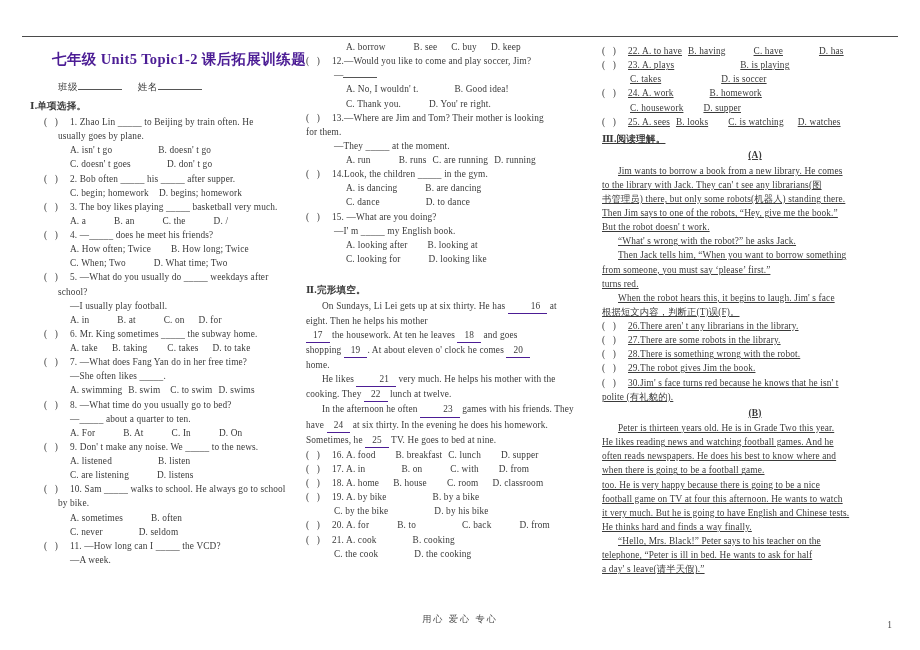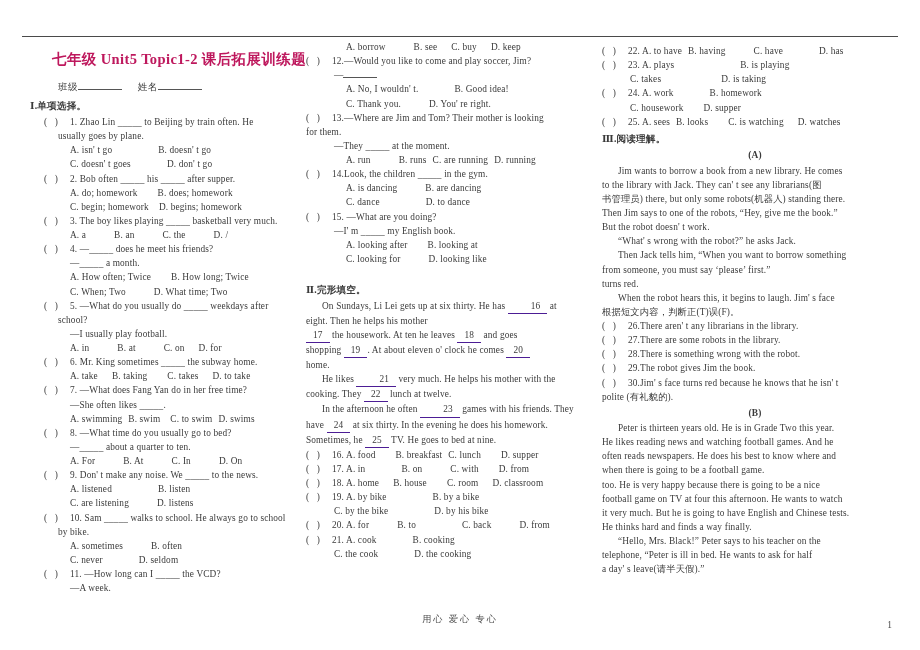--- a/index.html
+++ b/index.html
@@ -39,24 +39,24 @@
   .col {
     box-sizing: border-box;
     width: 296px;
     padding: 0 10px 0 14px;
     font-size: 9.3px;
     line-height: 1.52;
     letter-spacing: 0.15px;
   }
   .col.c1 { padding-left: 30px; width: 300px; }
   .col.c2 { width: 300px; padding-left: 6px; }
-  .col.c3 { width: 320px; padding-left: 2px; padding-right: 12px; }
+  .col.c3 { width: 320px; padding-left: 2px; padding-right: 12px; text-decoration: underline; }
 
   .doc-title {
-    color: #be185d;
+    color: #4c1d95;
     font-weight: bold;
     font-size: 14.5px;
     letter-spacing: 0.4px;
     margin: 8px 0 10px 22px;
     white-space: nowrap;
     font-family: "Liberation Serif", "DejaVu Serif", serif;
   }
   .namerow {
     font-size: 9.5px;
     margin: 0 0 5px 28px;
@@ -156,32 +156,30 @@
       <div class="q">
         <span class="indent1"></span><span class="paren">(&nbsp;&nbsp;&nbsp;)</span><span>1.</span> <span>Zhao Lin _____ to Beijing by train often. He</span>
       </div>
       <div class="q indent2">usually goes by plane.</div>
       <div class="q indent3"><span>A. isn' t go</span><span class="sp w46"></span><span>B. doesn' t go</span></div>
       <div class="q indent3"><span>C. doesn' t goes</span><span class="sp w36"></span><span>D. don' t go</span></div>
 
       <div class="q">
         <span class="indent1"></span><span class="paren">(&nbsp;&nbsp;&nbsp;)</span><span>2.</span> <span>Bob often _____ his _____ after supper.</span>
       </div>
-      <div class="q indent3"><span>A. do; homework</span><span class="sp w20"></span><span>B. does; homework</span></div>
       <div class="q indent3"><span>C. begin; homework</span><span class="sp w10"></span><span>D. begins; homework</span></div>
 
       <div class="q">
         <span class="indent1"></span><span class="paren">(&nbsp;&nbsp;&nbsp;)</span><span>3.</span> <span>The boy likes playing _____ basketball very much.</span>
       </div>
       <div class="q indent3"><span>A. a</span><span class="sp w28"></span><span>B. an</span><span class="sp w28"></span><span>C. the</span><span class="sp w28"></span><span>D. /</span></div>
 
       <div class="q">
         <span class="indent1"></span><span class="paren">(&nbsp;&nbsp;&nbsp;)</span><span>4.</span> <span>—_____ does he meet his friends?</span>
       </div>
-      <div class="q indent3">—_____ a month.</div>
       <div class="q indent3"><span>A. How often; Twice</span><span class="sp w20"></span><span>B. How long; Twice</span></div>
       <div class="q indent3"><span>C. When; Two</span><span class="sp w28"></span><span>D. What time; Two</span></div>
 
       <div class="q">
         <span class="indent1"></span><span class="paren">(&nbsp;&nbsp;&nbsp;)</span><span>5.</span> <span>—What do you usually do _____ weekdays after</span>
       </div>
       <div class="q indent2">school?</div>
       <div class="q indent3">—I usually play football.</div>
       <div class="q indent3"><span>A. in</span><span class="sp w28"></span><span>B. at</span><span class="sp w28"></span><span>C. on</span><span class="sp w14"></span><span>D. for</span></div>
 
@@ -298,21 +296,21 @@
       <div class="q indent2"><span>C. the cook</span><span class="sp w36"></span><span>D. the cooking</span></div>
 
     </div>
 
     <div class="col c3">
 
       <div style="height:4px"></div>
 
       <div class="q"><span class="paren">(&nbsp;&nbsp;&nbsp;)</span><span>22.</span> <span>A. to have</span><span class="sp w6"></span><span>B. having</span><span class="sp w28"></span><span>C. have</span><span class="sp w36"></span><span>D. has</span></div>
       <div class="q"><span class="paren">(&nbsp;&nbsp;&nbsp;)</span><span>23.</span> <span>A. plays</span><span class="sp w46"></span><span class="sp w20"></span><span>B. is playing</span></div>
-      <div class="q indent2"><span>C. takes</span><span class="sp w46"></span><span class="sp w14"></span><span>D. is taking</span></div>
+      <div class="q indent2"><span>C. takes</span><span class="sp w46"></span><span class="sp w14"></span><span>D. is soccer</span></div>
       <div class="q"><span class="paren">(&nbsp;&nbsp;&nbsp;)</span><span>24.</span> <span>A. work</span><span class="sp w36"></span><span>B. homework</span></div>
       <div class="q indent2"><span>C. housework</span><span class="sp w20"></span><span>D. supper</span></div>
       <div class="q"><span class="paren">(&nbsp;&nbsp;&nbsp;)</span><span>25.</span> <span>A. sees</span><span class="sp w6"></span><span>B. looks</span><span class="sp w20"></span><span>C. is watching</span><span class="sp w14"></span><span>D. watches</span></div>
 
       <div class="section-head">Ⅲ.阅读理解。</div>
 
       <div class="passage-title">(A)</div>
 
       <div class="para">Jim wants to borrow a book from a new library. He comes</div>
       <div class="para noindent">to the library with Jack. They can' t see any librarians(图</div>

